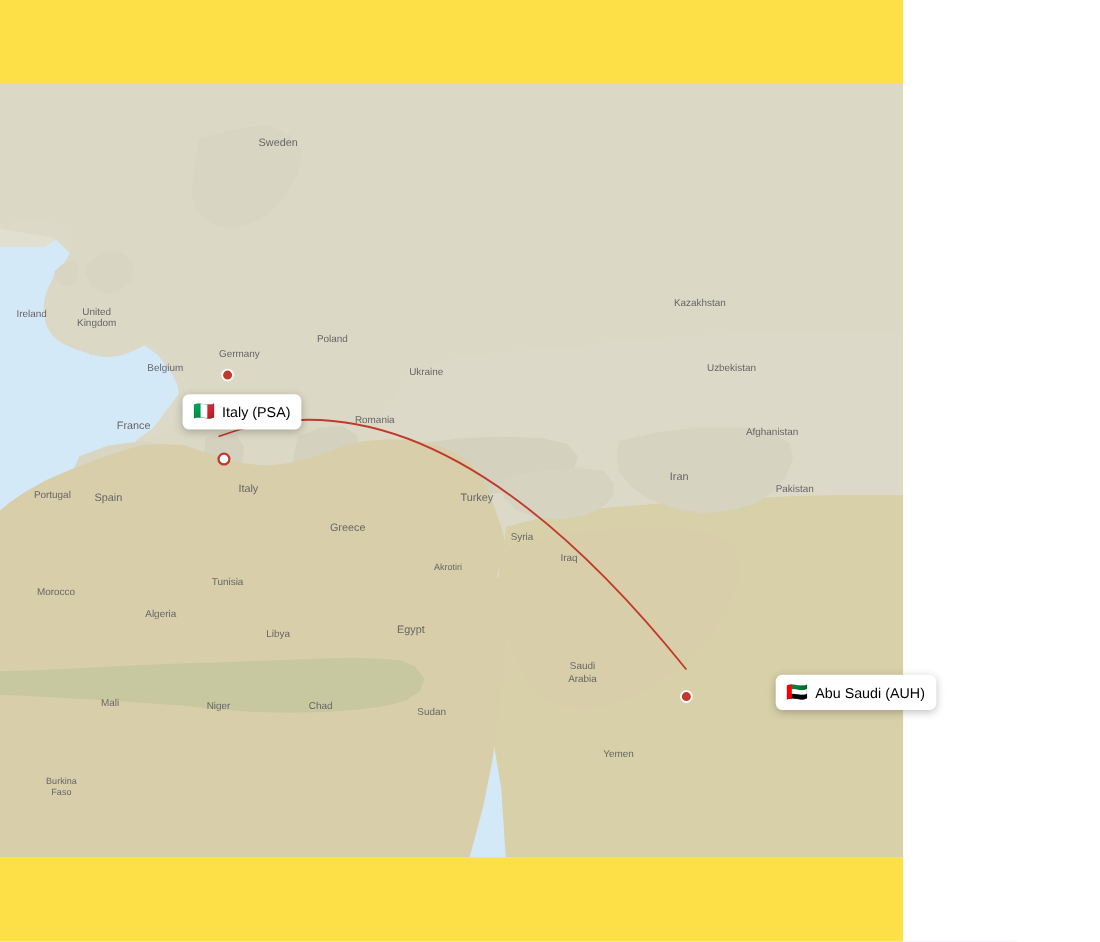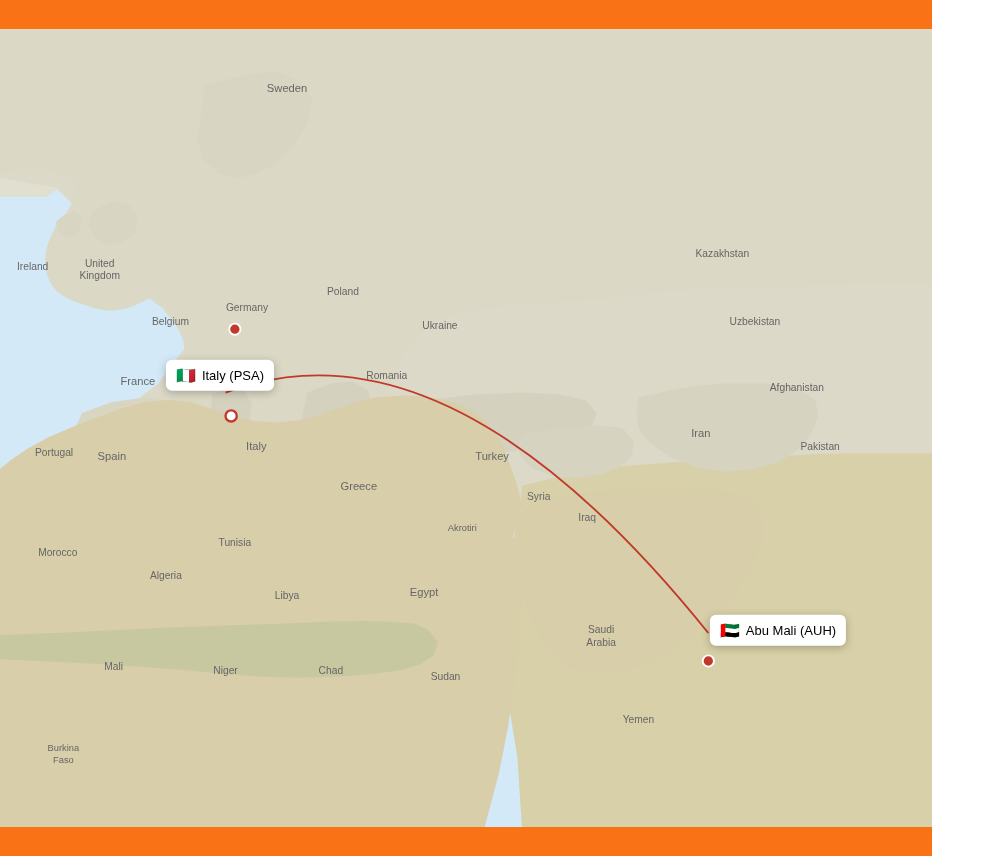--- a/index.html
+++ b/index.html
@@ -1,22 +1,22 @@
 <!DOCTYPE html>
 <html><head>
   <meta charset="utf-8">
   <style>
     * { margin: 0; padding: 0; box-sizing: border-box; }
     body { width: 1000px; height: 856px; overflow: hidden; font-family: Arial, sans-serif; }
 
     #map-container {
-      width: 932px;
+      width: 821px;
       height: 856px;
       position: relative;
-      background-color: #f97316;
+      background-color: #fde047;
     }
 
     #map-svg {
       width: 100%;
       height: 100%;
       position: absolute;
       top: 0; left: 0;
     }
 
     .airport-card {
@@ -232,16 +232,16 @@
     <text x="68" y="787" font-size="10" fill="#666" text-anchor="middle">Faso</text>
   </svg>
 
   <div class="airport-card" style="left: 220px; top: 400px;">
     <span class="flag">🇮🇹</span>
     <span>Italy (PSA)</span>
   </div>
 
   <div class="airport-card" style="left: 778px; top: 655px; transform: translate(-50%, -130%);">
     <span class="flag">🇦🇪</span>
-    <span>Abu Mali (AUH)</span>
+    <span>Abu Saudi (AUH)</span>
   </div>
 
 </div>
 
 </body></html>

